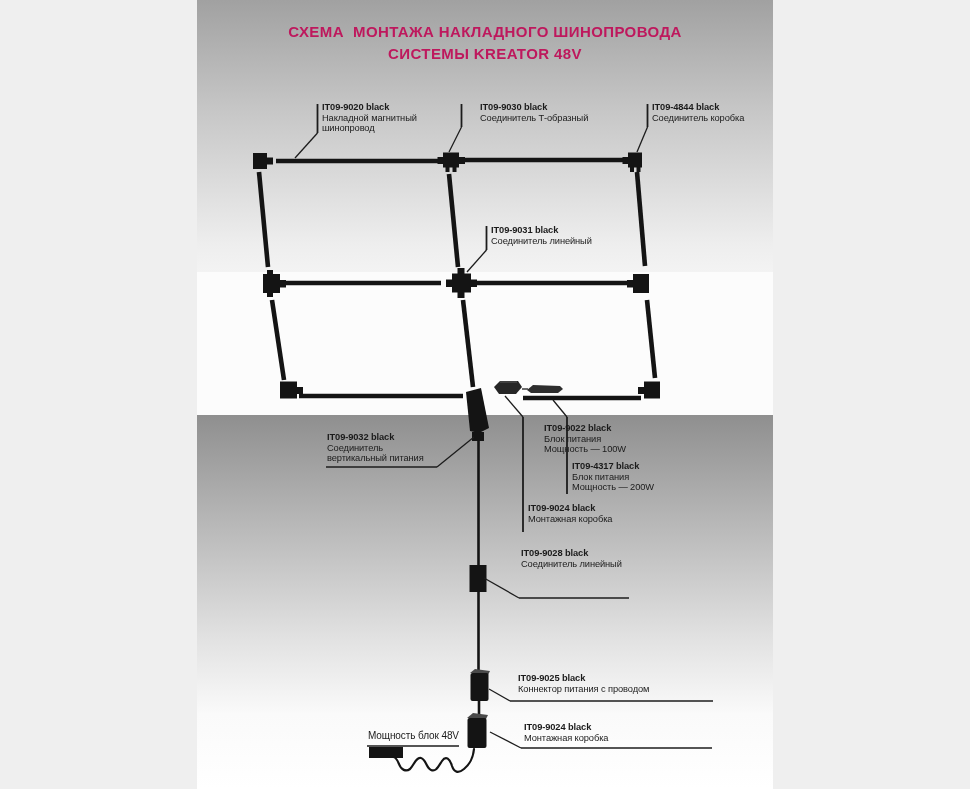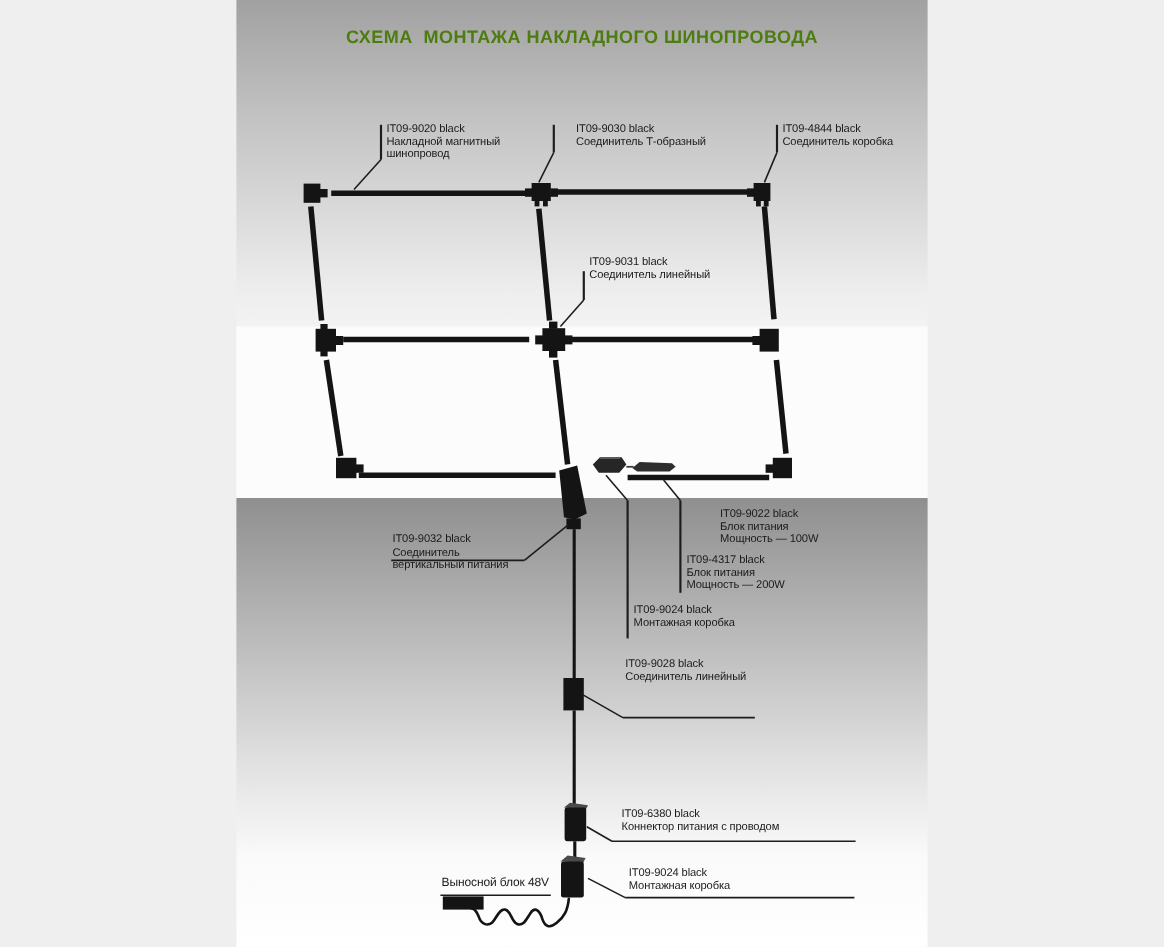--- a/index.html
+++ b/index.html
@@ -10,46 +10,46 @@
   }
   .panel{position:absolute;left:197px;top:0;width:576px;height:789px}
   .band-top{position:absolute;left:0;right:0;top:0;height:272px;
     background:linear-gradient(180deg,#a1a1a1 0%,#c6c6c6 40%,#eeeeee 90%,#f3f3f3 100%)}
   .band-mid{position:absolute;left:0;right:0;top:272px;height:143px;background:#fcfcfc}
   .band-bottom{position:absolute;left:0;right:0;top:415px;height:374px;
     background:linear-gradient(180deg,#8f8f8f 0%,#b9b9b9 30%,#e2e2e2 60%,#fafafa 80%,#ffffff 100%)}
   .title{
     position:absolute;left:197px;top:21px;width:576px;text-align:center;
     font-weight:bold;font-size:15px;line-height:22px;letter-spacing:.4px;
-    color:#4d7c0f;white-space:pre;
+    color:#be185d;white-space:pre;
   }
   svg.diagram{position:absolute;left:0;top:0}
   .track{stroke:var(--track,#141414);stroke-width:4.6;stroke-linecap:butt}
   .thin{stroke:var(--track,#141414);stroke-width:2.6}
   .leader{stroke:var(--leader,#1c1c1c);stroke-width:1.3;fill:none}
   .tick{stroke:var(--leader,#1c1c1c);stroke-width:1.8}
   .conn{fill:var(--track,#141414)}
   .cord{stroke:var(--track,#141414);stroke-width:2.2;fill:none;stroke-linecap:round}
   .label{
     position:absolute;font-size:9.3px;line-height:10.6px;letter-spacing:-.1px;
     color:var(--text,#1b1b1b);white-space:nowrap;
   }
-  .label .code{font-weight:normal}
+  .label .code{font-weight:bold}
   .label .desc{white-space:pre-line}
 </style>
 </head>
 <body style="--outer-bg: #efefef; --track: #141414; --leader: #1c1c1c; --text: #1b1b1b;">
 
 <div class="panel">
   <div class="band-top"></div>
   <div class="band-mid"></div>
   <div class="band-bottom"></div>
 </div>
 
-<div class="title"><span>СХЕМА  МОНТАЖА НАКЛАДНОГО ШИНОПРОВОДА</span><br></div>
+<div class="title"><span>СХЕМА  МОНТАЖА НАКЛАДНОГО ШИНОПРОВОДА</span><br><span>СИСТЕМЫ KREATOR 48V</span></div>
 
 <svg class="diagram" width="970" height="789" viewBox="0 0 970 789">
 
   <g>
     <line class="track" x1="276" y1="161" x2="439" y2="161"></line>
     <line class="track" x1="459" y1="160" x2="627" y2="160"></line>
     <line class="track" x1="259" y1="172" x2="268" y2="267"></line>
     <line class="track" x1="449" y1="174" x2="458" y2="267"></line>
     <line class="track" x1="637" y1="172" x2="645" y2="266"></line>
     <line class="track" x1="286" y1="283" x2="441" y2="283"></line>
@@ -170,50 +170,50 @@
 шинопровод</div>
 </div>
 <div class="label" style="left:480px;top:102px">
   <div class="code">IT09-9030 black</div>
   <div class="desc">Соединитель Т-образный</div>
 </div>
 <div class="label" style="left:652px;top:102px">
   <div class="code">IT09-4844 black</div>
   <div class="desc">Соединитель коробка</div>
 </div>
-<div class="label" style="left:491px;top:213px">
+<div class="label" style="left:491px;top:225px">
   <div class="code">IT09-9031 black</div>
   <div class="desc">Соединитель линейный</div>
 </div>
-<div class="label" style="left:327px;top:444px">
+<div class="label" style="left:327px;top:432px">
   <div class="code">IT09-9032 black</div>
   <div class="desc">Соединитель
 вертикальный питания</div>
 </div>
-<div class="label" style="left:600px;top:423px">
+<div class="label" style="left:544px;top:423px">
   <div class="code">IT09-9022 black</div>
   <div class="desc">Блок питания
 Мощность — 100W</div>
 </div>
 <div class="label" style="left:572px;top:461px">
   <div class="code">IT09-4317 black</div>
   <div class="desc">Блок питания
 Мощность — 200W</div>
 </div>
 <div class="label" style="left:528px;top:503px">
   <div class="code">IT09-9024 black</div>
   <div class="desc">Монтажная коробка</div>
 </div>
 <div class="label" style="left:521px;top:548px">
   <div class="code">IT09-9028 black</div>
   <div class="desc">Соединитель линейный</div>
 </div>
 <div class="label" style="left:518px;top:673px">
-  <div class="code">IT09-6380 black</div>
+  <div class="code">IT09-9025 black</div>
   <div class="desc">Коннектор питания с проводом</div>
 </div>
 <div class="label" style="left:524px;top:722px">
   <div class="code">IT09-9024 black</div>
   <div class="desc">Монтажная коробка</div>
 </div>
 <div class="label" style="left:368px;top:731px;font-size:10px">
-  <div>Выносной блок 48V</div>
+  <div>Мощность блок 48V</div>
 </div>
 
 </body></html>

